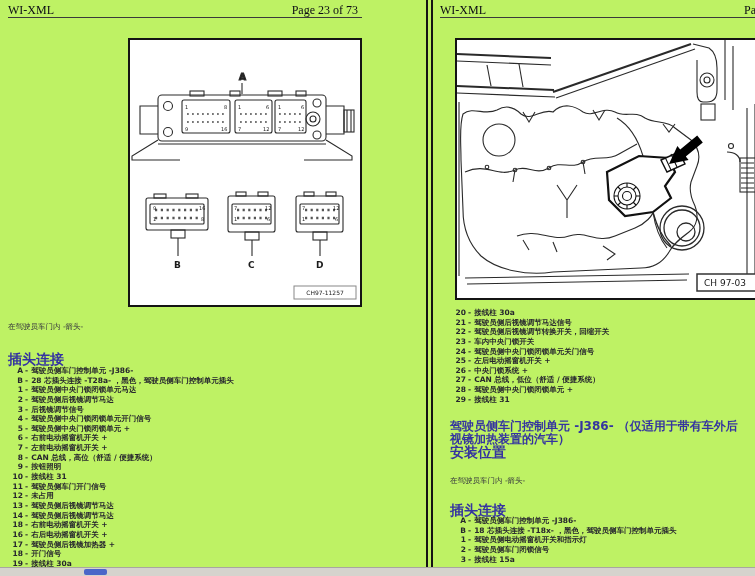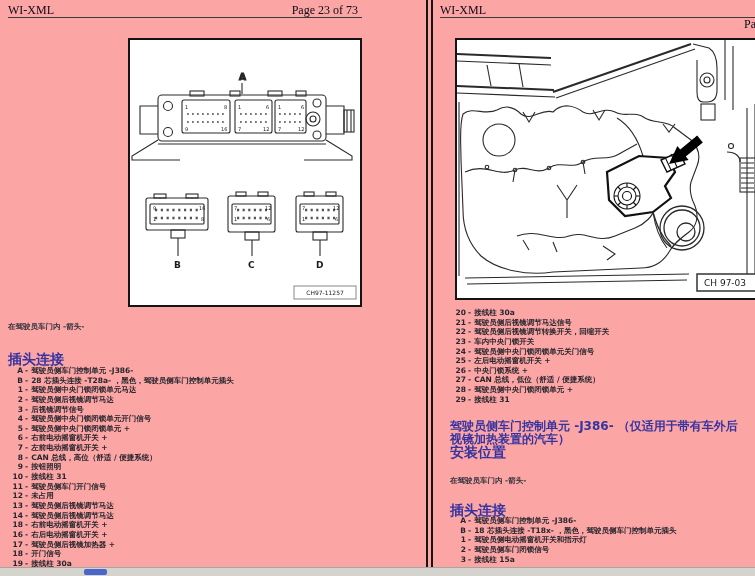--- a/index.html
+++ b/index.html
@@ -1,23 +1,23 @@
 <!DOCTYPE html>
 <html><head>
 <meta charset="utf-8">
 <style>
   html,body{margin:0;padding:0;background:#fff;}
-  #screen{position:relative;width:755px;height:576px;overflow:hidden;background:#fca5a5;
+  #screen{position:relative;width:755px;height:576px;overflow:hidden;background:#bef264;
           font-family:"DejaVu Sans",sans-serif;}
   .page-hdr{position:absolute;font-family:"Liberation Serif","DejaVu Serif",serif;
             font-size:12px;color:#0a0a14;white-space:nowrap;}
   .rule{position:absolute;height:0;border-top:1px solid #3a3a3a;}
   .edge{position:absolute;top:0;bottom:8px;width:2px;background:#141414;}
   .figbox{position:absolute;border:2px solid #141414;background:#fff;box-sizing:border-box;}
-  .note{position:absolute;font-size:7.5px;font-weight:bold;color:#33333d;white-space:nowrap;}
+  .note{position:absolute;font-size:7.5px;font-weight:normal;color:#33333d;white-space:nowrap;}
   .blue-h{position:absolute;font-size:14px;font-weight:bold;color:#3534a0;white-space:nowrap;}
   .blue-h2{position:absolute;font-size:12px;line-height:12.5px;font-weight:bold;color:#3534a0;width:295px;}
   .list{position:absolute;font-size:7.5px;font-weight:bold;color:#26262e;}
   .row{display:flex;height:9.65px;line-height:9.65px;align-items:center;}
   .k{width:13px;text-align:right;flex:none;}
   .d{flex:none;margin:0 3px 0 2px;}
   .t{flex:none;white-space:nowrap;}
   svg text{font-family:"DejaVu Sans",sans-serif;fill:#1a1a1a;}
   .scroll-track{position:absolute;left:0;right:0;bottom:0;height:8px;background:#d5d3cd;border-top:1px solid #a8a6a0;}
   .scroll-thumb{position:absolute;left:84px;top:1px;width:23px;height:6px;background:#4a66c8;border-radius:2px;}
@@ -249,21 +249,21 @@
           <span class="t">接线柱 30a</span>
         </div>
       </div>
   </div>
 
   <div class="edge" style="left:426px;"></div>
   <div class="edge" style="left:431px;"></div>
 
   <div>
     <div class="page-hdr" style="left:440px;top:3px;">WI-XML</div>
-    <div class="page-hdr" style="left:744px;top:17px;">Pa</div>
+    <div class="page-hdr" style="left:744px;top:3px;">Pa</div>
     <div class="rule" style="left:440px;top:17px;width:315px;"></div>
 
     <div class="figbox" style="left:455px;top:38px;width:312px;height:262px;">
       <svg width="308" height="258" viewBox="0 0 308 258">
         <g stroke="#2a2a2a" fill="none" stroke-width="1.1">
 
           <path d="M0,14 L94,18" stroke-width="2"></path>
             <path d="M0,21 L94,25"></path>
           <path d="M0,46 L97,50" stroke-width="2"></path>
             <path d="M0,53 L98,57"></path>

